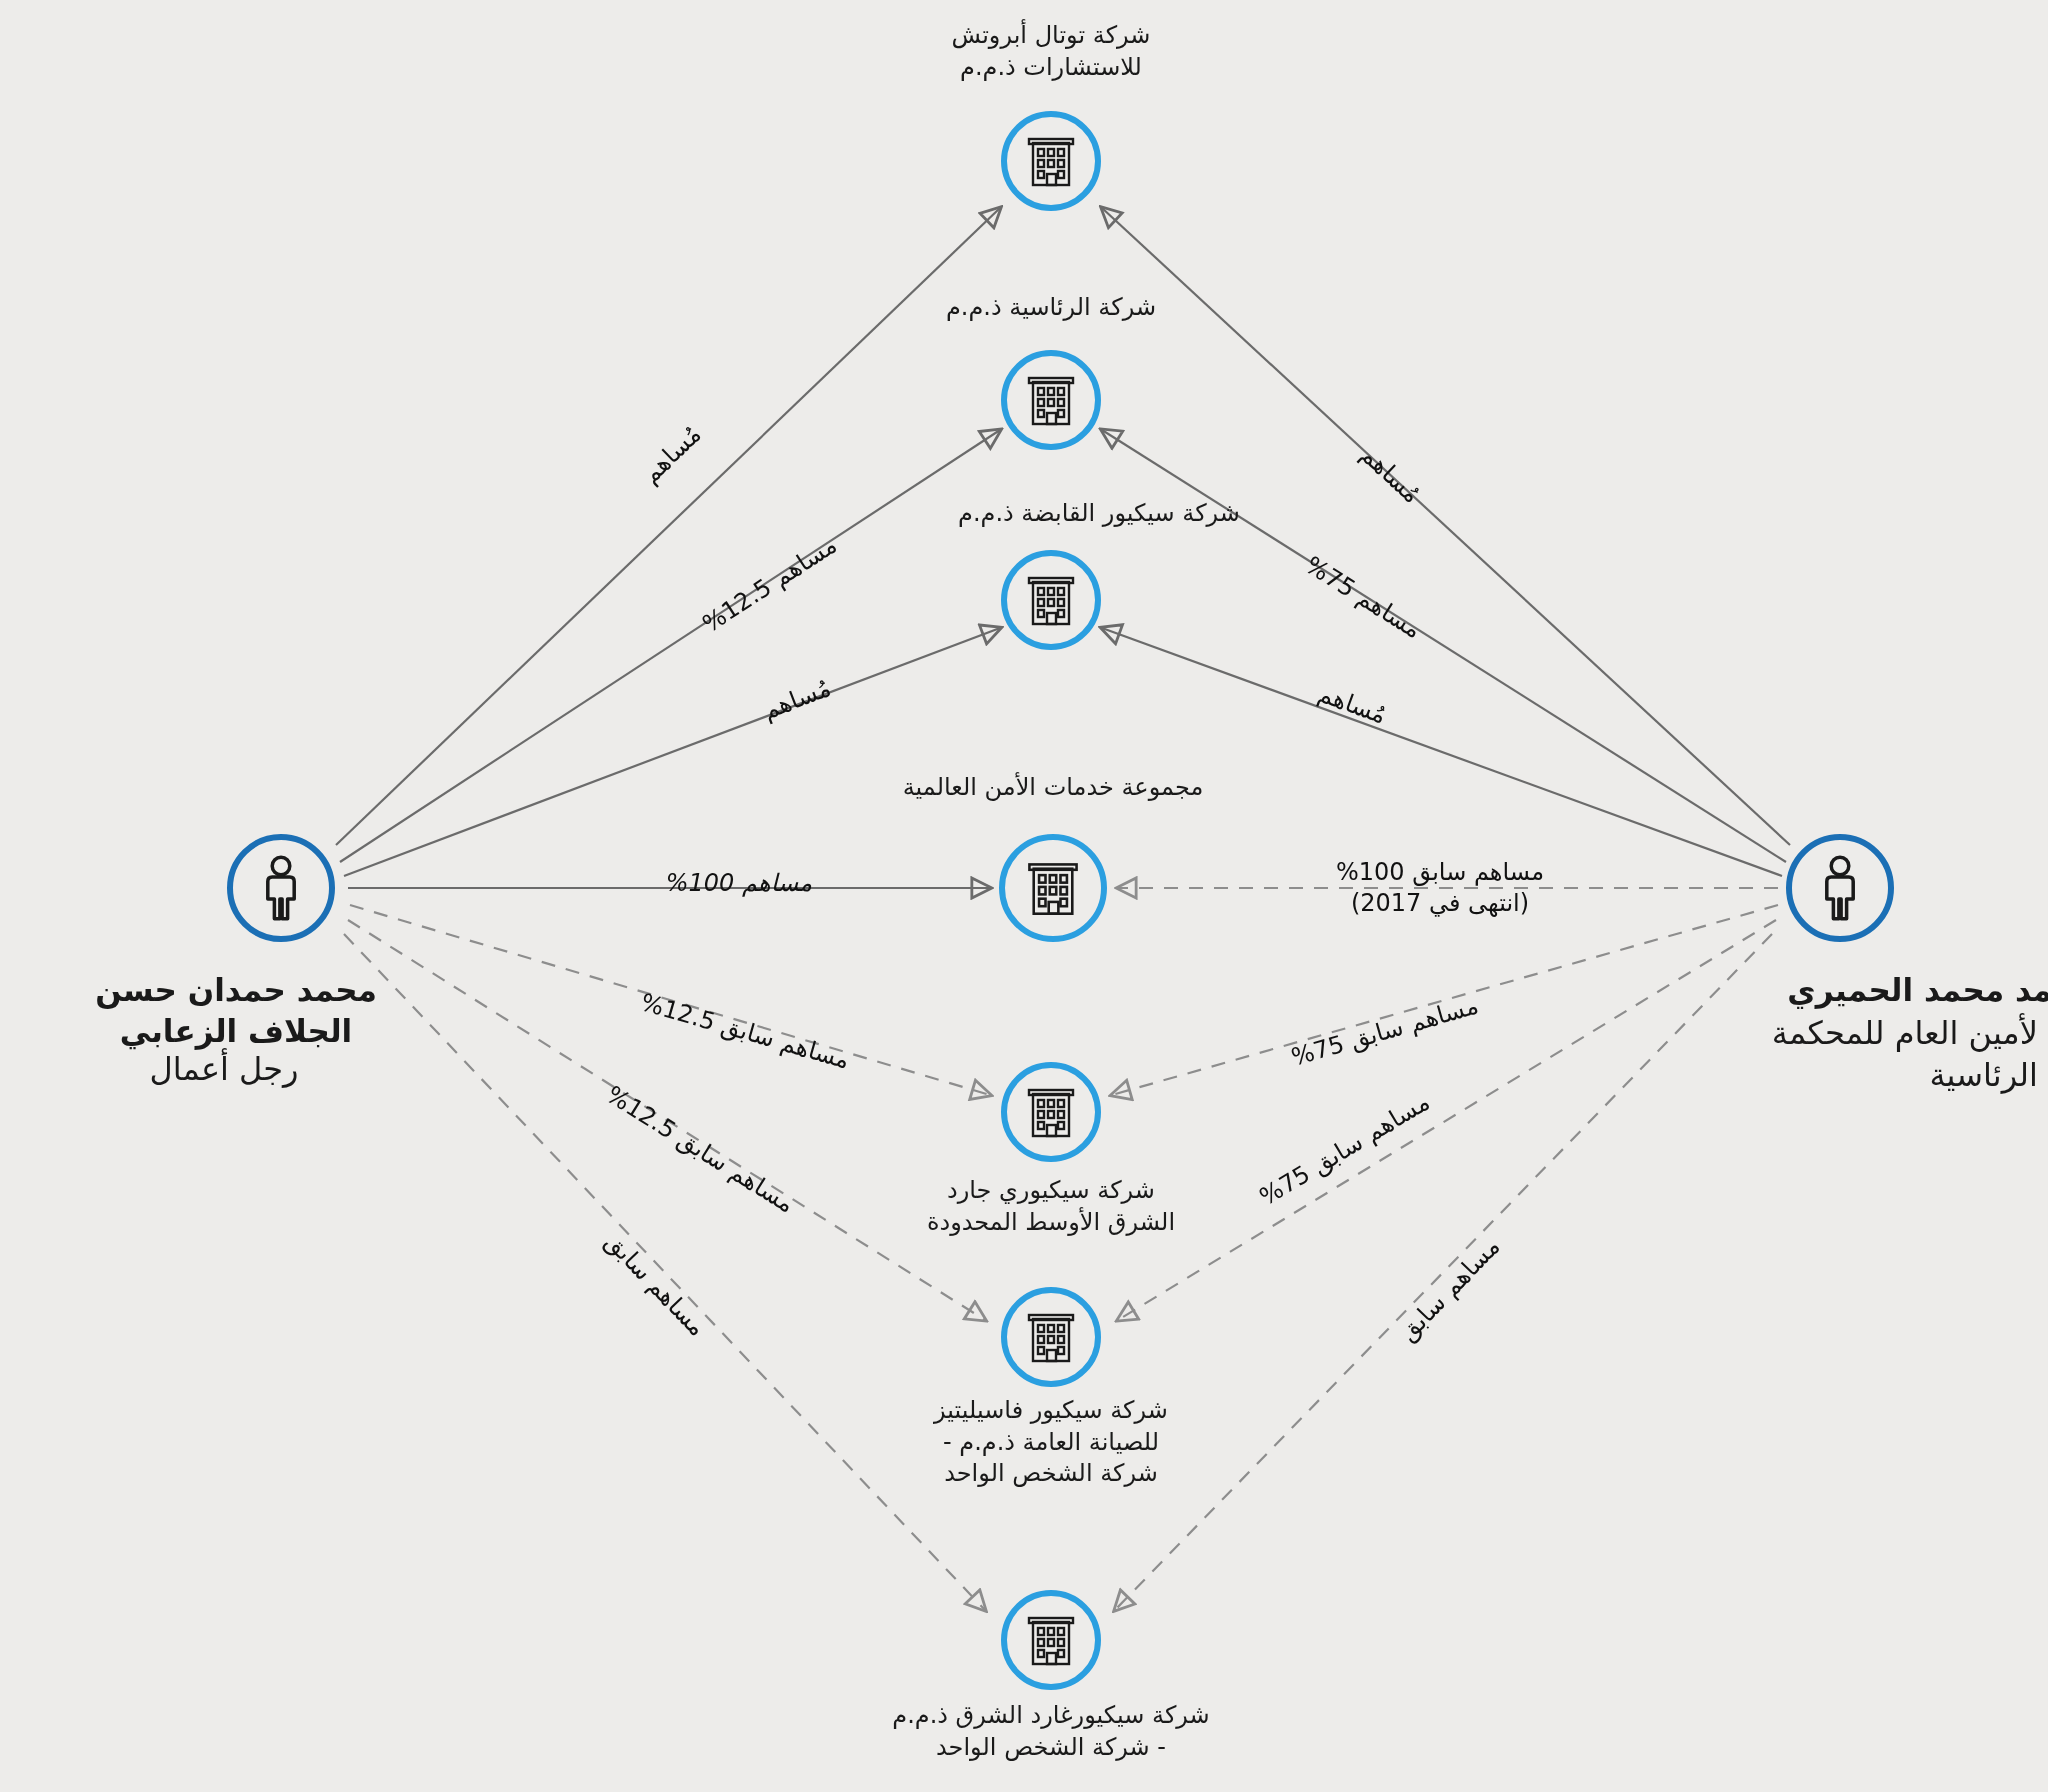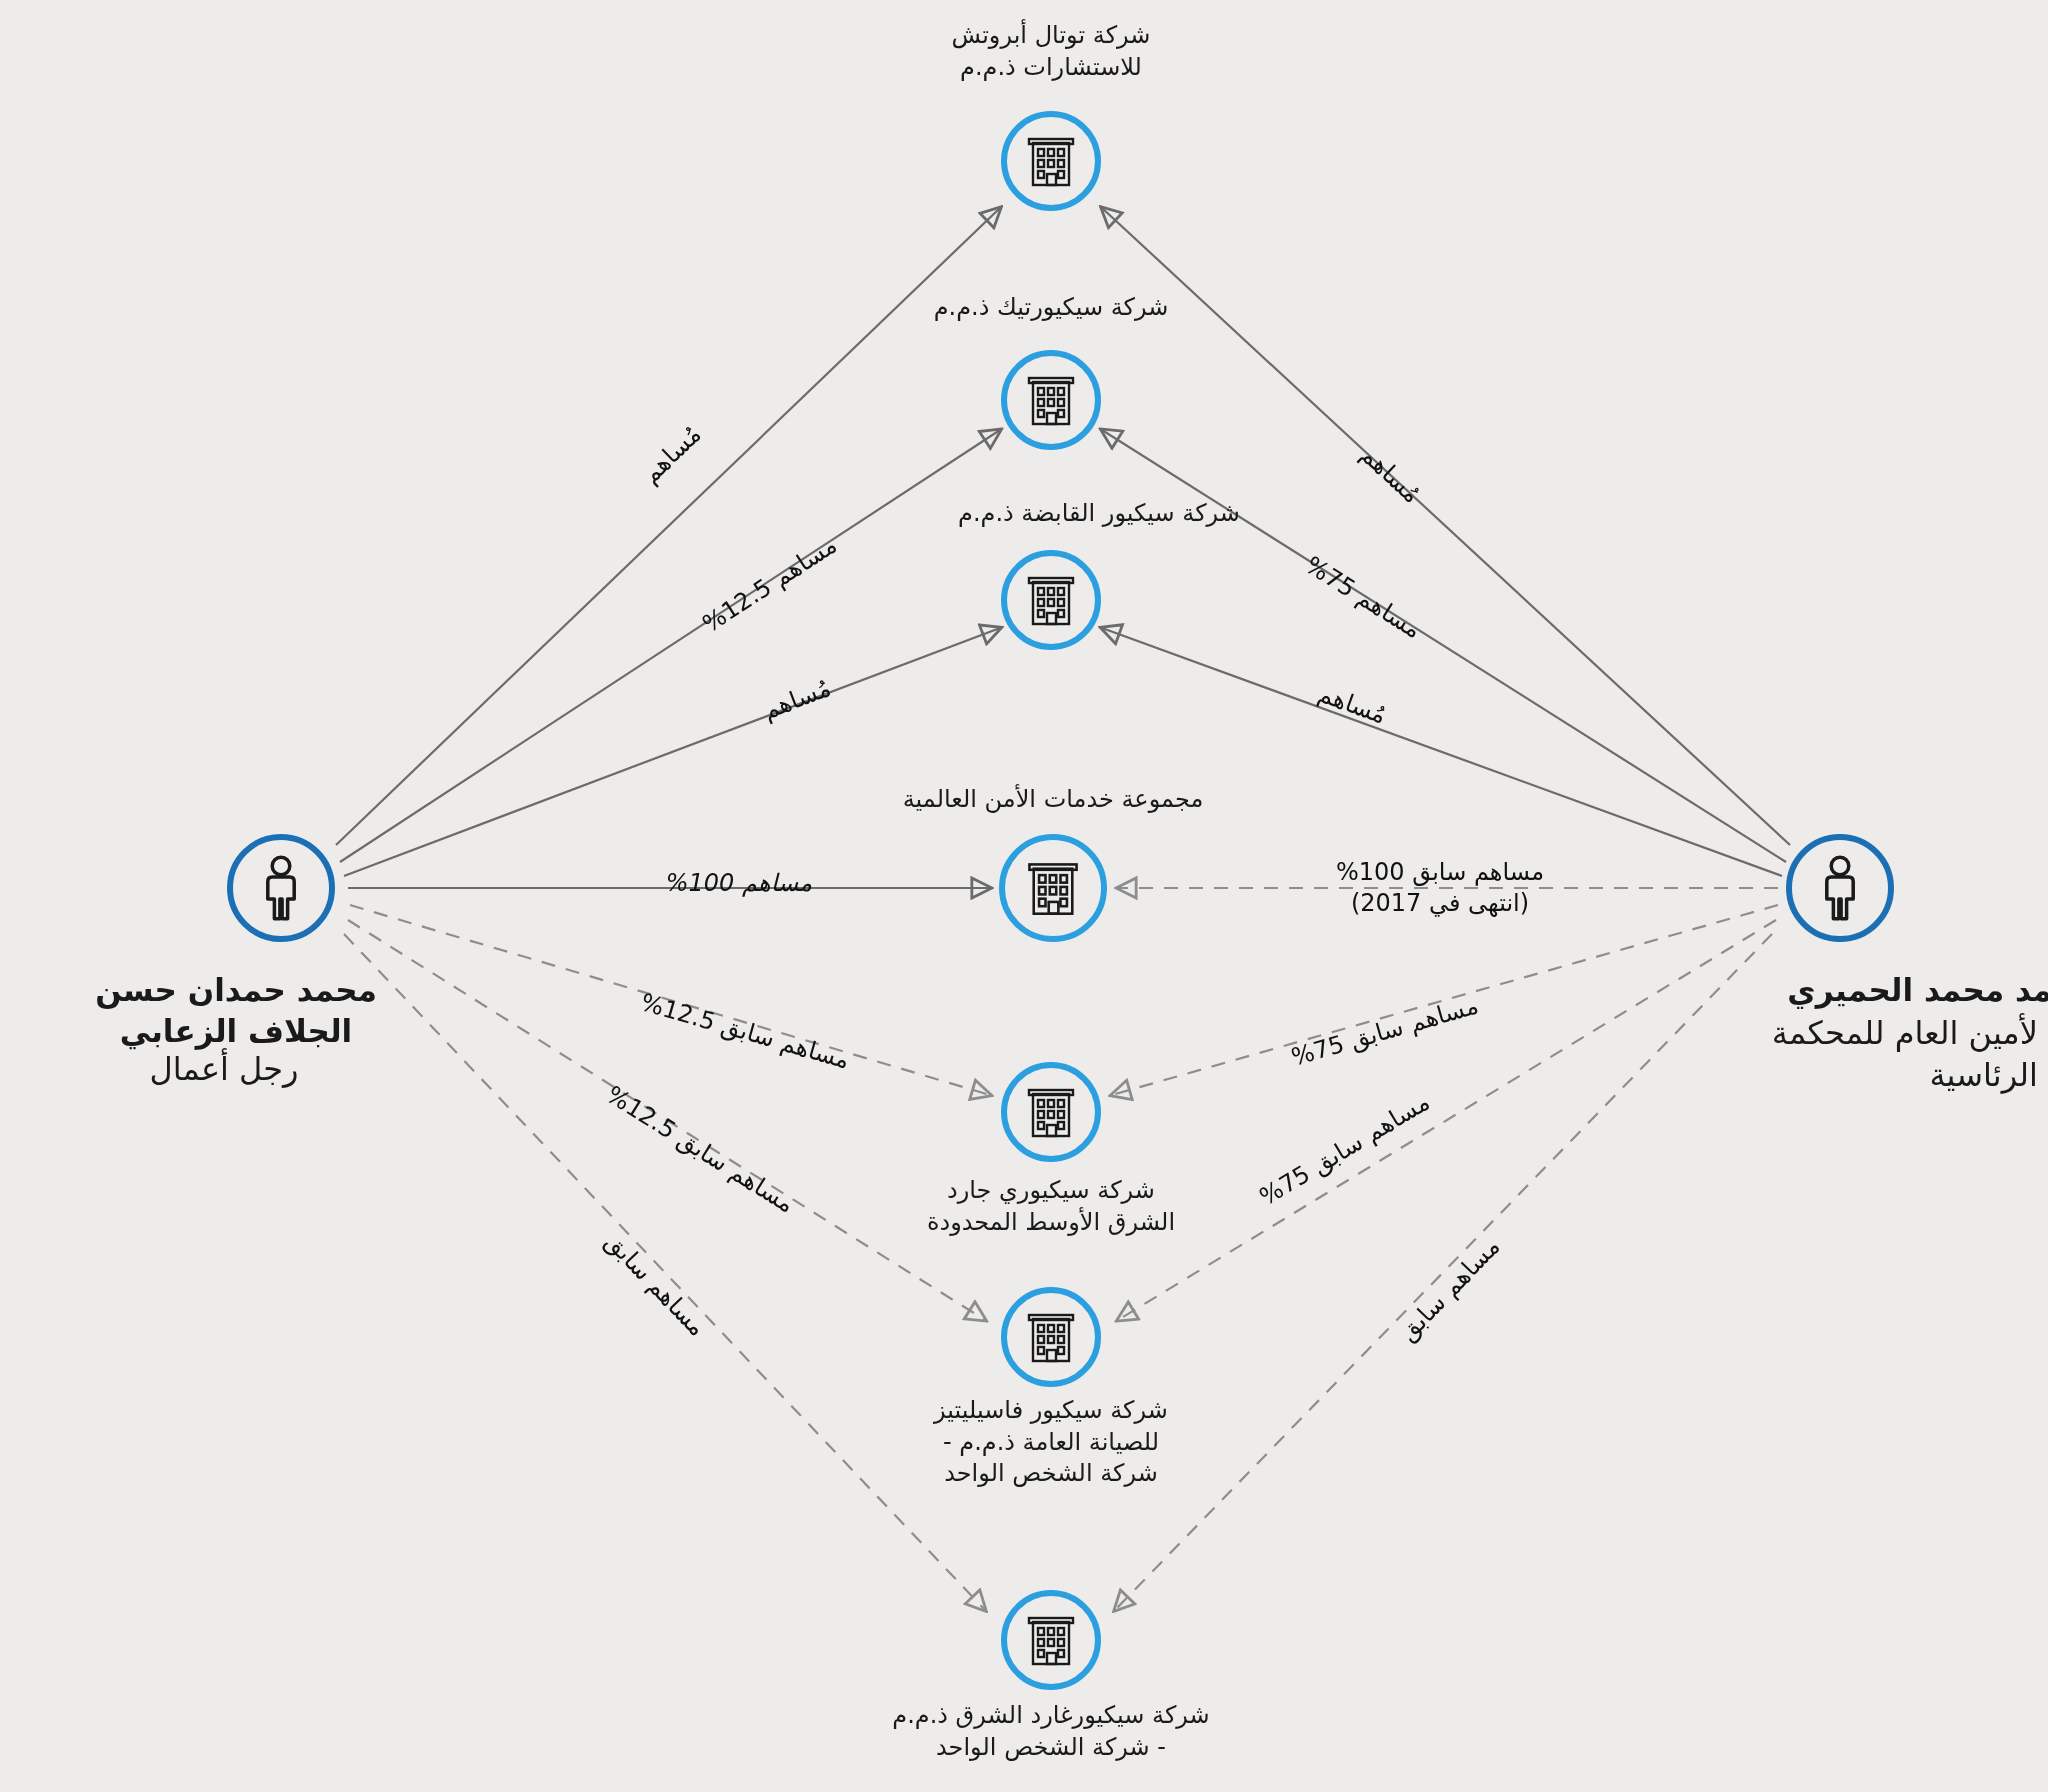--- a/index.html
+++ b/index.html
@@ -119,21 +119,21 @@
         <rect x="13" y="27" width="6" height="7"></rect>
           <rect x="23" y="27" width="6" height="7"></rect>
           <rect x="33" y="27" width="6" height="7"></rect>
         <rect x="13" y="38" width="6" height="7"></rect>
           <rect x="33" y="38" width="6" height="7"></rect>
         <rect x="22" y="41" width="9" height="11"></rect>
       </svg>
     </span>
   </div>
 </div>
-<div class="node-label" style="left:1051px;top:292px;width:460px;">شركة سيكيورتيك ذ.م.م</div>
+<div class="node-label" style="left:1051px;top:292px;width:460px;">شركة الرئاسية ذ.م.م</div>
 
 <div class="node" style="left:1051px;top:600px;">
   <div class="ring">
     <span>
       <svg width="52" height="56" viewBox="0 0 52 56" fill="none" stroke="#1a1a1a" stroke-width="2.4">
         <rect x="8" y="10" width="36" height="42"></rect>
           <rect x="4" y="6" width="44" height="5"></rect>
         <rect x="13" y="16" width="6" height="7"></rect>
           <rect x="23" y="16" width="6" height="7"></rect>
           <rect x="33" y="16" width="6" height="7"></rect>
@@ -161,21 +161,21 @@
         <rect x="13" y="27" width="6" height="7"></rect>
           <rect x="23" y="27" width="6" height="7"></rect>
           <rect x="33" y="27" width="6" height="7"></rect>
         <rect x="13" y="38" width="6" height="7"></rect>
           <rect x="33" y="38" width="6" height="7"></rect>
         <rect x="22" y="41" width="9" height="11"></rect>
       </svg>
     </span>
   </div>
 </div>
-<div class="node-label" style="left:1053px;top:772px;width:540px;margin-top:12px;">مجموعة خدمات الأمن العالمية</div>
+<div class="node-label" style="left:1053px;top:772px;width:540px;">مجموعة خدمات الأمن العالمية</div>
 
 <div class="node" style="left:1051px;top:1112px;">
   <div class="ring">
     <span>
       <svg width="52" height="56" viewBox="0 0 52 56" fill="none" stroke="#1a1a1a" stroke-width="2.4">
         <rect x="8" y="10" width="36" height="42"></rect>
           <rect x="4" y="6" width="44" height="5"></rect>
         <rect x="13" y="16" width="6" height="7"></rect>
           <rect x="23" y="16" width="6" height="7"></rect>
           <rect x="33" y="16" width="6" height="7"></rect>

